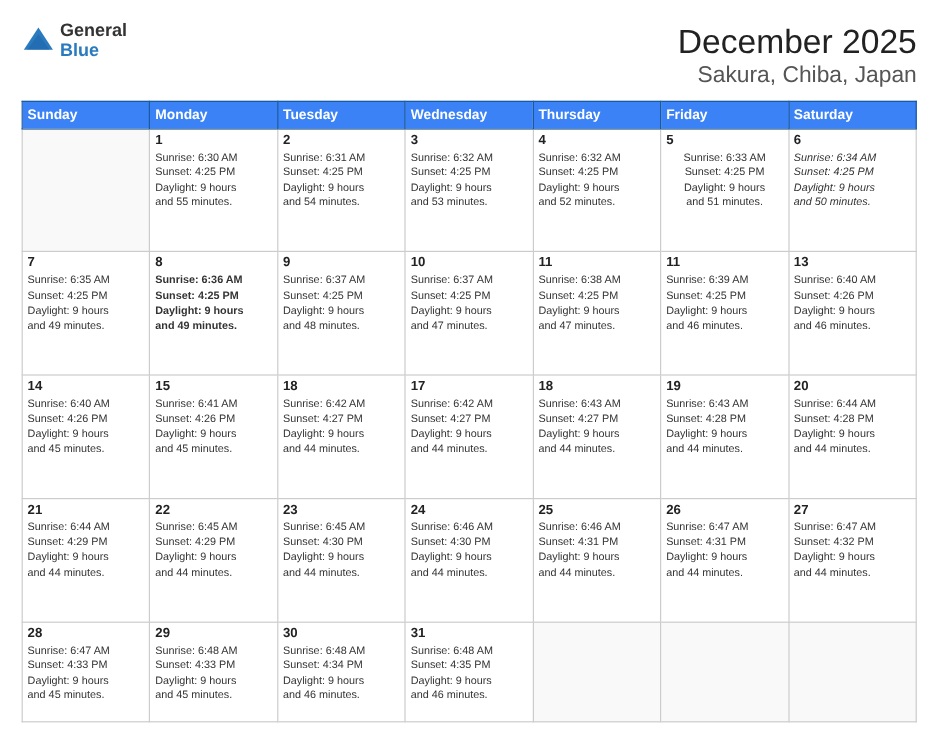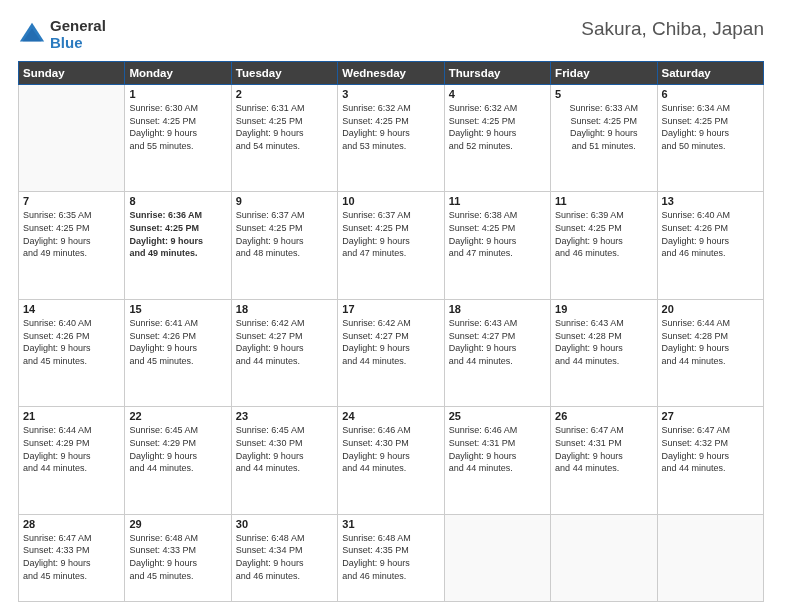--- a/index.html
+++ b/index.html
@@ -59,21 +59,21 @@
     .subtitle {
       font-size: 19px;
       color: #555;
     }
     .calendar-table {
       width: 100%;
       border-collapse: collapse;
       flex: 1;
     }
     .calendar-table th {
-      background: #404040;
+      background: #3b82f6;
       color: #fff;
       font-size: 11.5px;
       font-weight: bold;
       padding: 5px 4px;
       text-align: left;
       border: 1px solid #1a5a9f;
     }
     .calendar-table td {
       border: 1px solid #ccc;
       vertical-align: top;
@@ -111,20 +111,21 @@
       <svg class="logo-icon" viewBox="0 0 30 30" xmlns="http://www.w3.org/2000/svg">
         <polygon points="15,2 28,22 2,22" fill="#2a7abf"></polygon>
         <polygon points="15,8 25,22 5,22" fill="#1a5a9f" opacity="0.4"></polygon>
       </svg>
       <div class="logo-text">
         <span class="logo-general">General</span>
         <span class="logo-blue">Blue</span>
       </div>
     </div>
     <div class="title-block">
+      <div class="main-title">December 2025</div>
       <div class="subtitle">Sakura, Chiba, Japan</div>
     </div>
   </div>
 
   <table class="calendar-table">
     <thead>
       <tr>
         <th>Sunday</th>
         <th>Monday</th>
         <th>Tuesday</th>
@@ -167,21 +168,21 @@
           </td>
           <td>
             <span class="day-number">5</span>
             <div class="day-info" style="white-space: pre-line; text-align: center;">Sunrise: 6:33 AM
 Sunset: 4:25 PM
 Daylight: 9 hours
 and 51 minutes.</div>
           </td>
           <td>
             <span class="day-number">6</span>
-            <div class="day-info" style="white-space: pre-line;">Sunrise: 6:34 AM
+            <div class="day-info" style="white-space: pre-line; font-style: italic;">Sunrise: 6:34 AM
 Sunset: 4:25 PM
 Daylight: 9 hours
 and 50 minutes.</div>
           </td>
         </tr>
         <tr>
           <td>
             <span class="day-number">7</span>
             <div class="day-info" style="white-space: pre-line;">Sunrise: 6:35 AM
 Sunset: 4:25 PM

